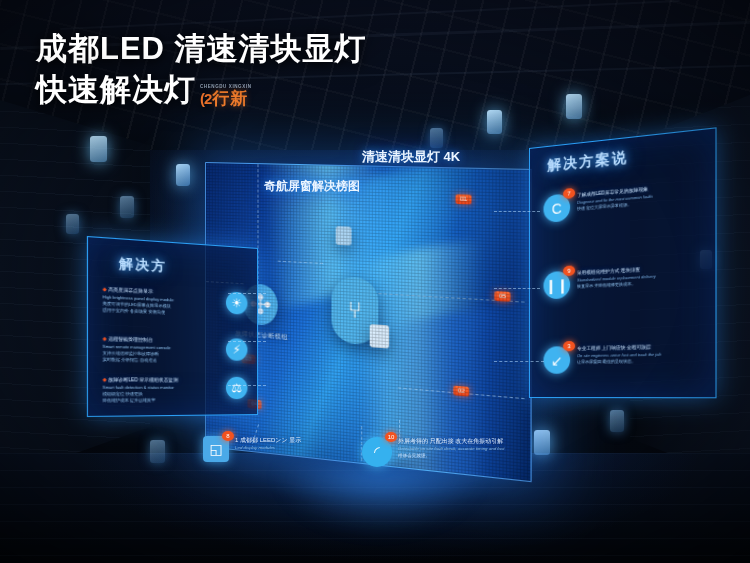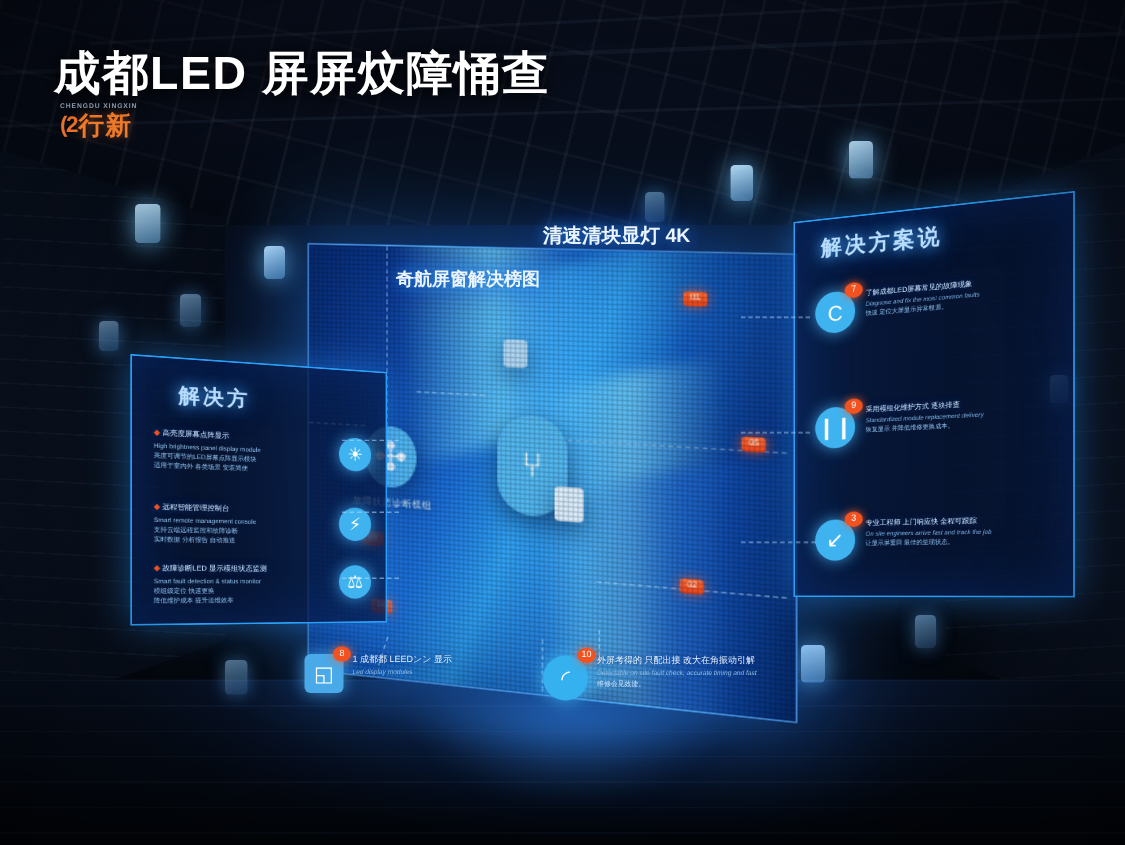--- a/index.html
+++ b/index.html
@@ -337,22 +337,23 @@
     <div class="co-txt">
       <div class="co-t1">外屏考得的 只配出接 改大在角振动引解</div>
       <div class="co-t2">Detectable on site fault check, accurate timing and fast</div>
       <div class="co-t3">维修会见效捷。</div>
     </div>
   </div>
 
   <div class="vig"></div>
 
   <div class="hdr">
-    <div class="hdr-l1">成都LED 屏屏炆障悀查</div>
+    <div class="hdr-l1">成都LED 清速清块显灯</div>
     <div class="hdr-l2">
+      <span>快速解决灯</span>
       <span class="logo">
         <span class="logo-sub">CHENGDU XINGXIN</span>
         <span class="logo-main">
           <span class="logo-mark">(2</span>
           <span class="logo-name">行新</span>
         </span>
       </span>
     </div>
   </div>
 

